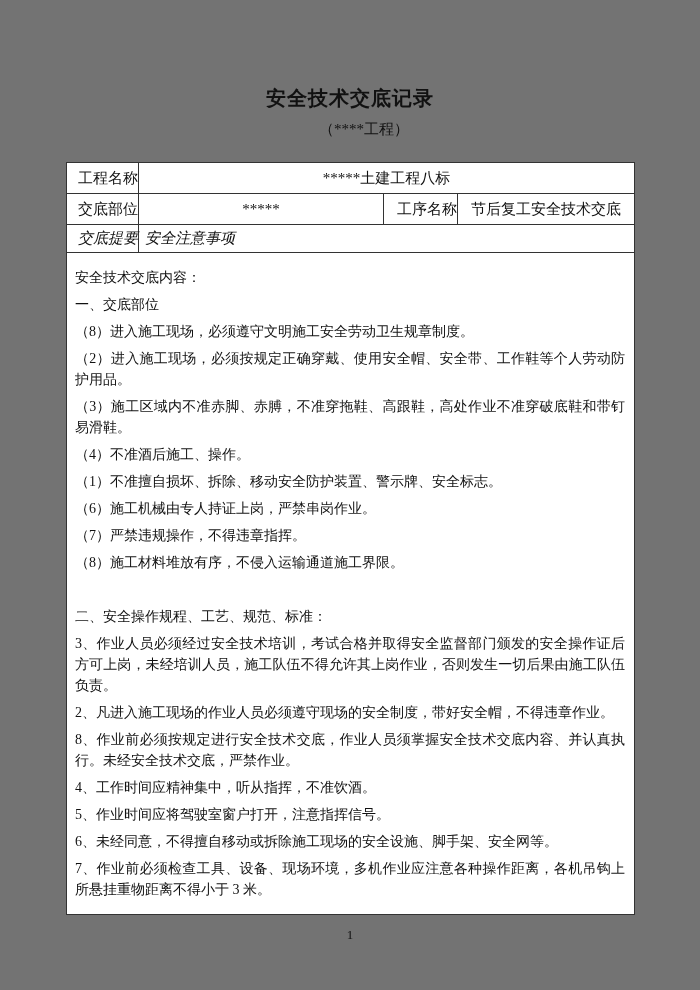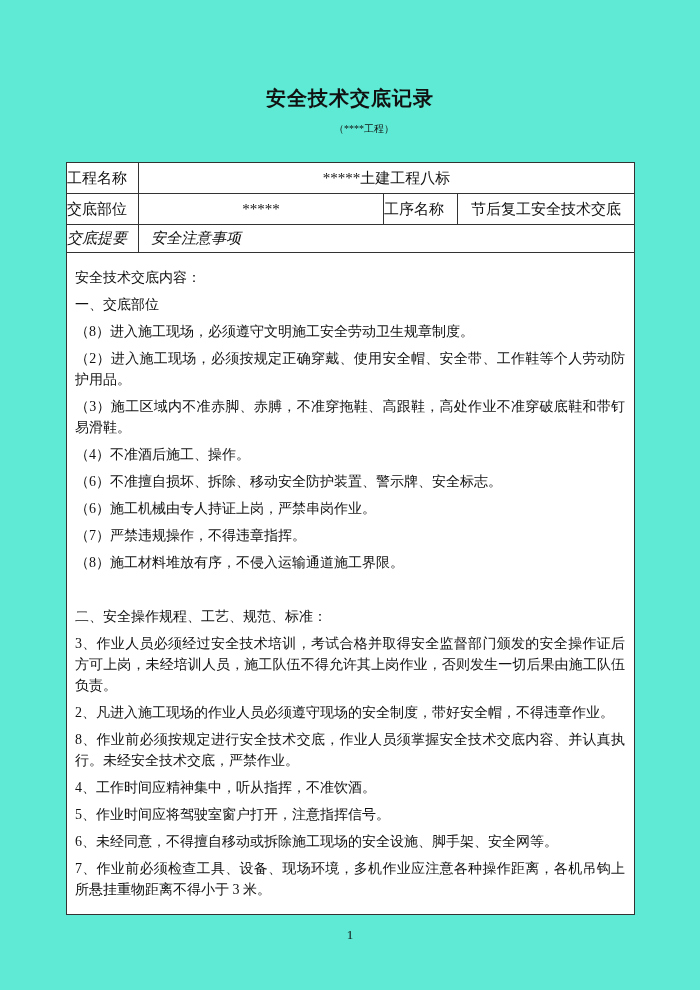--- a/index.html
+++ b/index.html
@@ -1,55 +1,55 @@
 <!DOCTYPE html>
 <html><head>
 <meta charset="utf-8">
 <style>
   * { margin: 0; padding: 0; box-sizing: border-box; }
   html, body { background: #ffffff; }
   .page {
     position: relative;
     width: 700px;
     height: 990px;
-    background: #5eead4;
+    background: #737373;
     font-family: "Liberation Serif", "DejaVu Serif", serif;
     color: #111111;
     overflow: hidden;
   }
   .doc-title {
     padding-top: 86px;
     text-align: center;
     font-size: 20px;
     font-weight: bold;
     line-height: 24px;
     letter-spacing: 1px;
   }
   .doc-subtitle {
     margin-top: 9px;
     text-align: center;
-    font-size: 10px;
+    font-size: 15px;
     line-height: 20px;
     padding-left: 28px;
   }
   table.disclosure {
     margin: 23px 0 0 66px;
     width: 568px;
     border-collapse: collapse;
     table-layout: fixed;
   }
   table.disclosure td {
     border: 1px solid #333333;
     font-size: 15px;
     vertical-align: middle;
     background: #ffffff;
   }
-  td.label-cell { text-align: left; height: 31px; margin-left: 23px; }
+  td.label-cell { text-align: right; height: 31px; margin-left: 23px; }
   td.value-center { text-align: center; }
-  td.value-left { text-align: left; padding-left: 12px; }
+  td.value-left { text-align: left; padding-left: 6px; }
   tr.row-summary td { height: 28px; font-style: italic; }
   td.content-cell {
     height: 648px;
     vertical-align: top;
     padding: 8px 9px 8px 8px;
   }
   .content-cell p {
     font-size: 14px;
     line-height: 21px;
     margin: 6px 0;
@@ -94,21 +94,21 @@
         <td class="value-left" colspan="3">安全注意事项</td>
       </tr>
       <tr>
         <td class="content-cell" colspan="4">
           <p>安全技术交底内容：</p>
           <p>一、交底部位</p>
           <p>（8）进入施工现场，必须遵守文明施工安全劳动卫生规章制度。</p>
           <p>（2）进入施工现场，必须按规定正确穿戴、使用安全帽、安全带、工作鞋等个人劳动防护用品。</p>
           <p>（3）施工区域内不准赤脚、赤膊，不准穿拖鞋、高跟鞋，高处作业不准穿破底鞋和带钉易滑鞋。</p>
           <p>（4）不准酒后施工、操作。</p>
-          <p>（6）不准擅自损坏、拆除、移动安全防护装置、警示牌、安全标志。</p>
+          <p>（1）不准擅自损坏、拆除、移动安全防护装置、警示牌、安全标志。</p>
           <p>（6）施工机械由专人持证上岗，严禁串岗作业。</p>
           <p>（7）严禁违规操作，不得违章指挥。</p>
           <p>（8）施工材料堆放有序，不侵入运输通道施工界限。</p>
           <p class="section-gap"></p>
           <p>二、安全操作规程、工艺、规范、标准：</p>
           <p>3、作业人员必须经过安全技术培训，考试合格并取得安全监督部门颁发的安全操作证后方可上岗，未经培训人员，施工队伍不得允许其上岗作业，否则发生一切后果由施工队伍负责。</p>
           <p>2、凡进入施工现场的作业人员必须遵守现场的安全制度，带好安全帽，不得违章作业。</p>
           <p>8、作业前必须按规定进行安全技术交底，作业人员须掌握安全技术交底内容、并认真执行。未经安全技术交底，严禁作业。</p>
           <p>4、工作时间应精神集中，听从指挥，不准饮酒。</p>
           <p>5、作业时间应将驾驶室窗户打开，注意指挥信号。</p>

